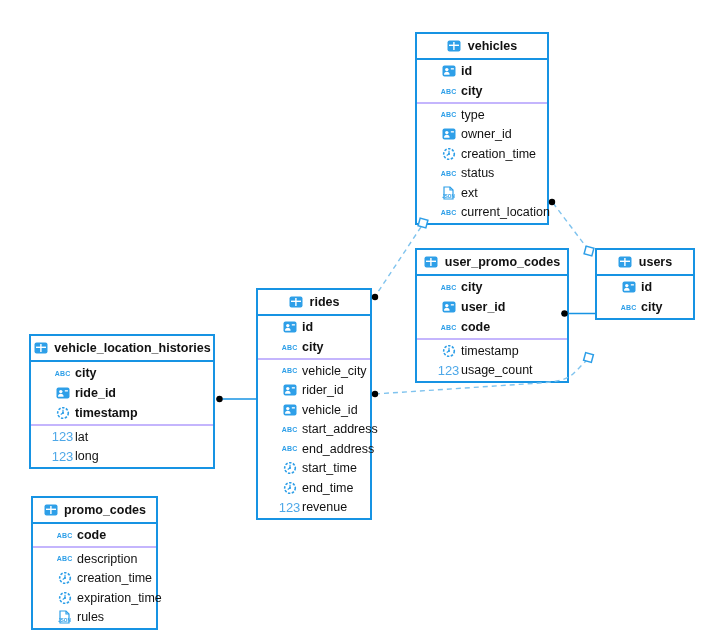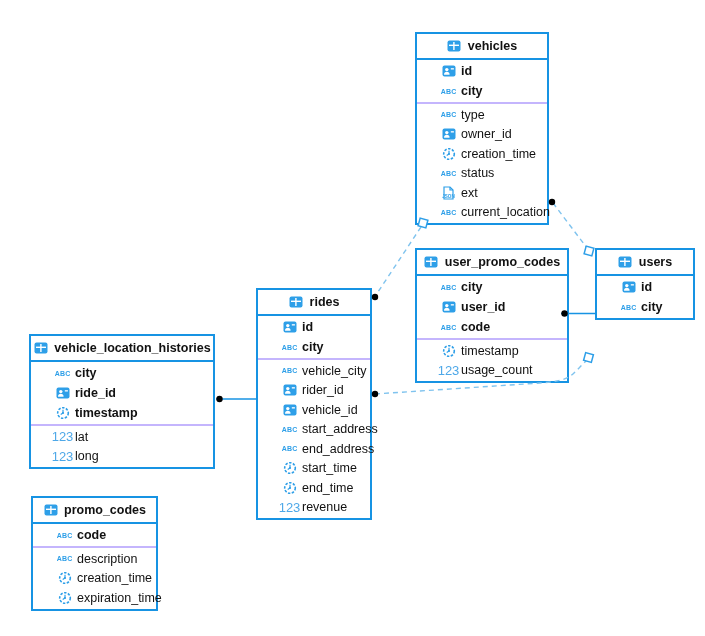--- a/index.html
+++ b/index.html
@@ -395,16 +395,26 @@
         <span class="ic">
             <svg width="14" height="14" viewBox="0 0 14 14">
               <circle cx="7" cy="7" r="5.3" fill="#fff" stroke="#2e9fe8" stroke-width="1.6" stroke-dasharray="2.4 1.5"></circle>
               <circle cx="7" cy="7" r="1.1" fill="#2e9fe8"></circle>
               <line x1="7" y1="7" x2="7" y2="3.8" stroke="#2e9fe8" stroke-width="1.2"></line>
               <line x1="7" y1="7" x2="4.7" y2="8.5" stroke="#2e9fe8" stroke-width="1.2"></line>
             </svg>
           </span>
         <span>expiration_time</span>
       </div>
+      <div class="row">
+        <span class="ic">
+            <svg width="13" height="14" viewBox="0 0 13 14">
+              <path d="M2 1 h6 l3 3 v9 h-9 z" fill="#fff" stroke="#2e9fe8" stroke-width="1.2"></path>
+              <path d="M8 1 v3 h3" fill="none" stroke="#2e9fe8" stroke-width="1.2"></path>
+              <text x="6.5" y="12.2" text-anchor="middle" font-size="4.6" font-weight="bold" fill="#2e9fe8">JSON</text>
+            </svg>
+          </span>
+        <span>rules</span>
+      </div>
     </div>
   </div>
 
 </div>
 
 </body></html>

